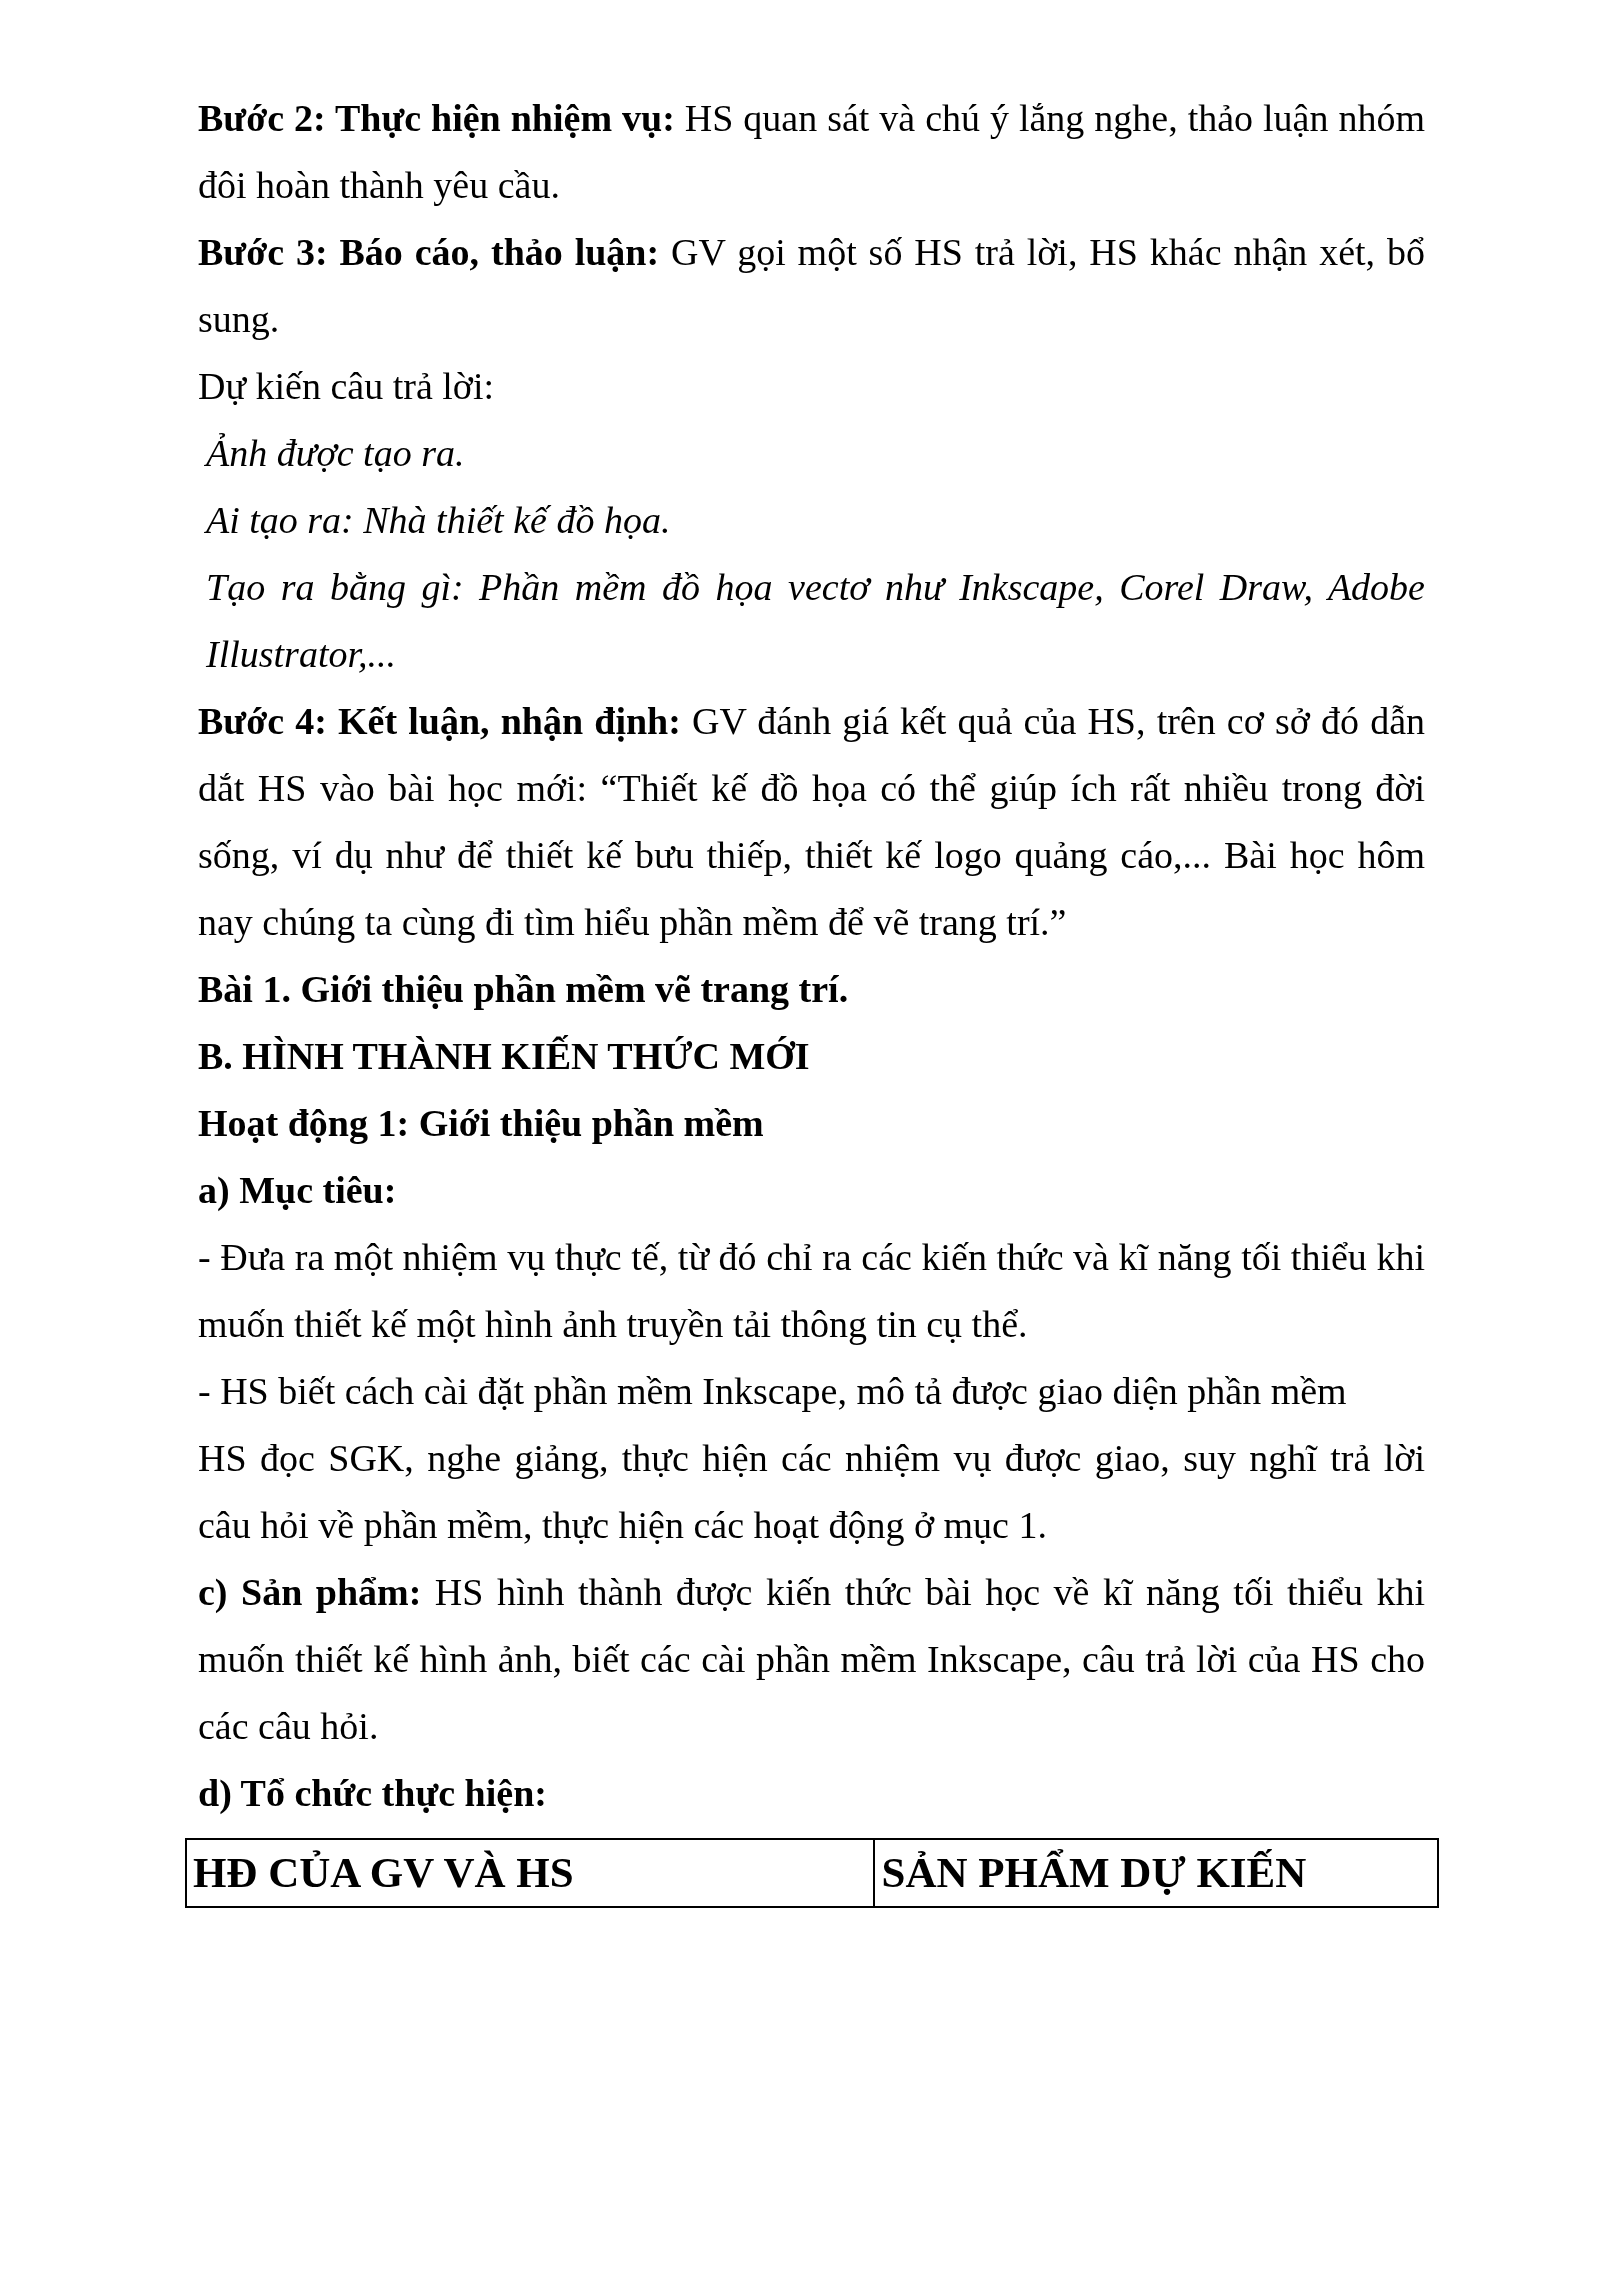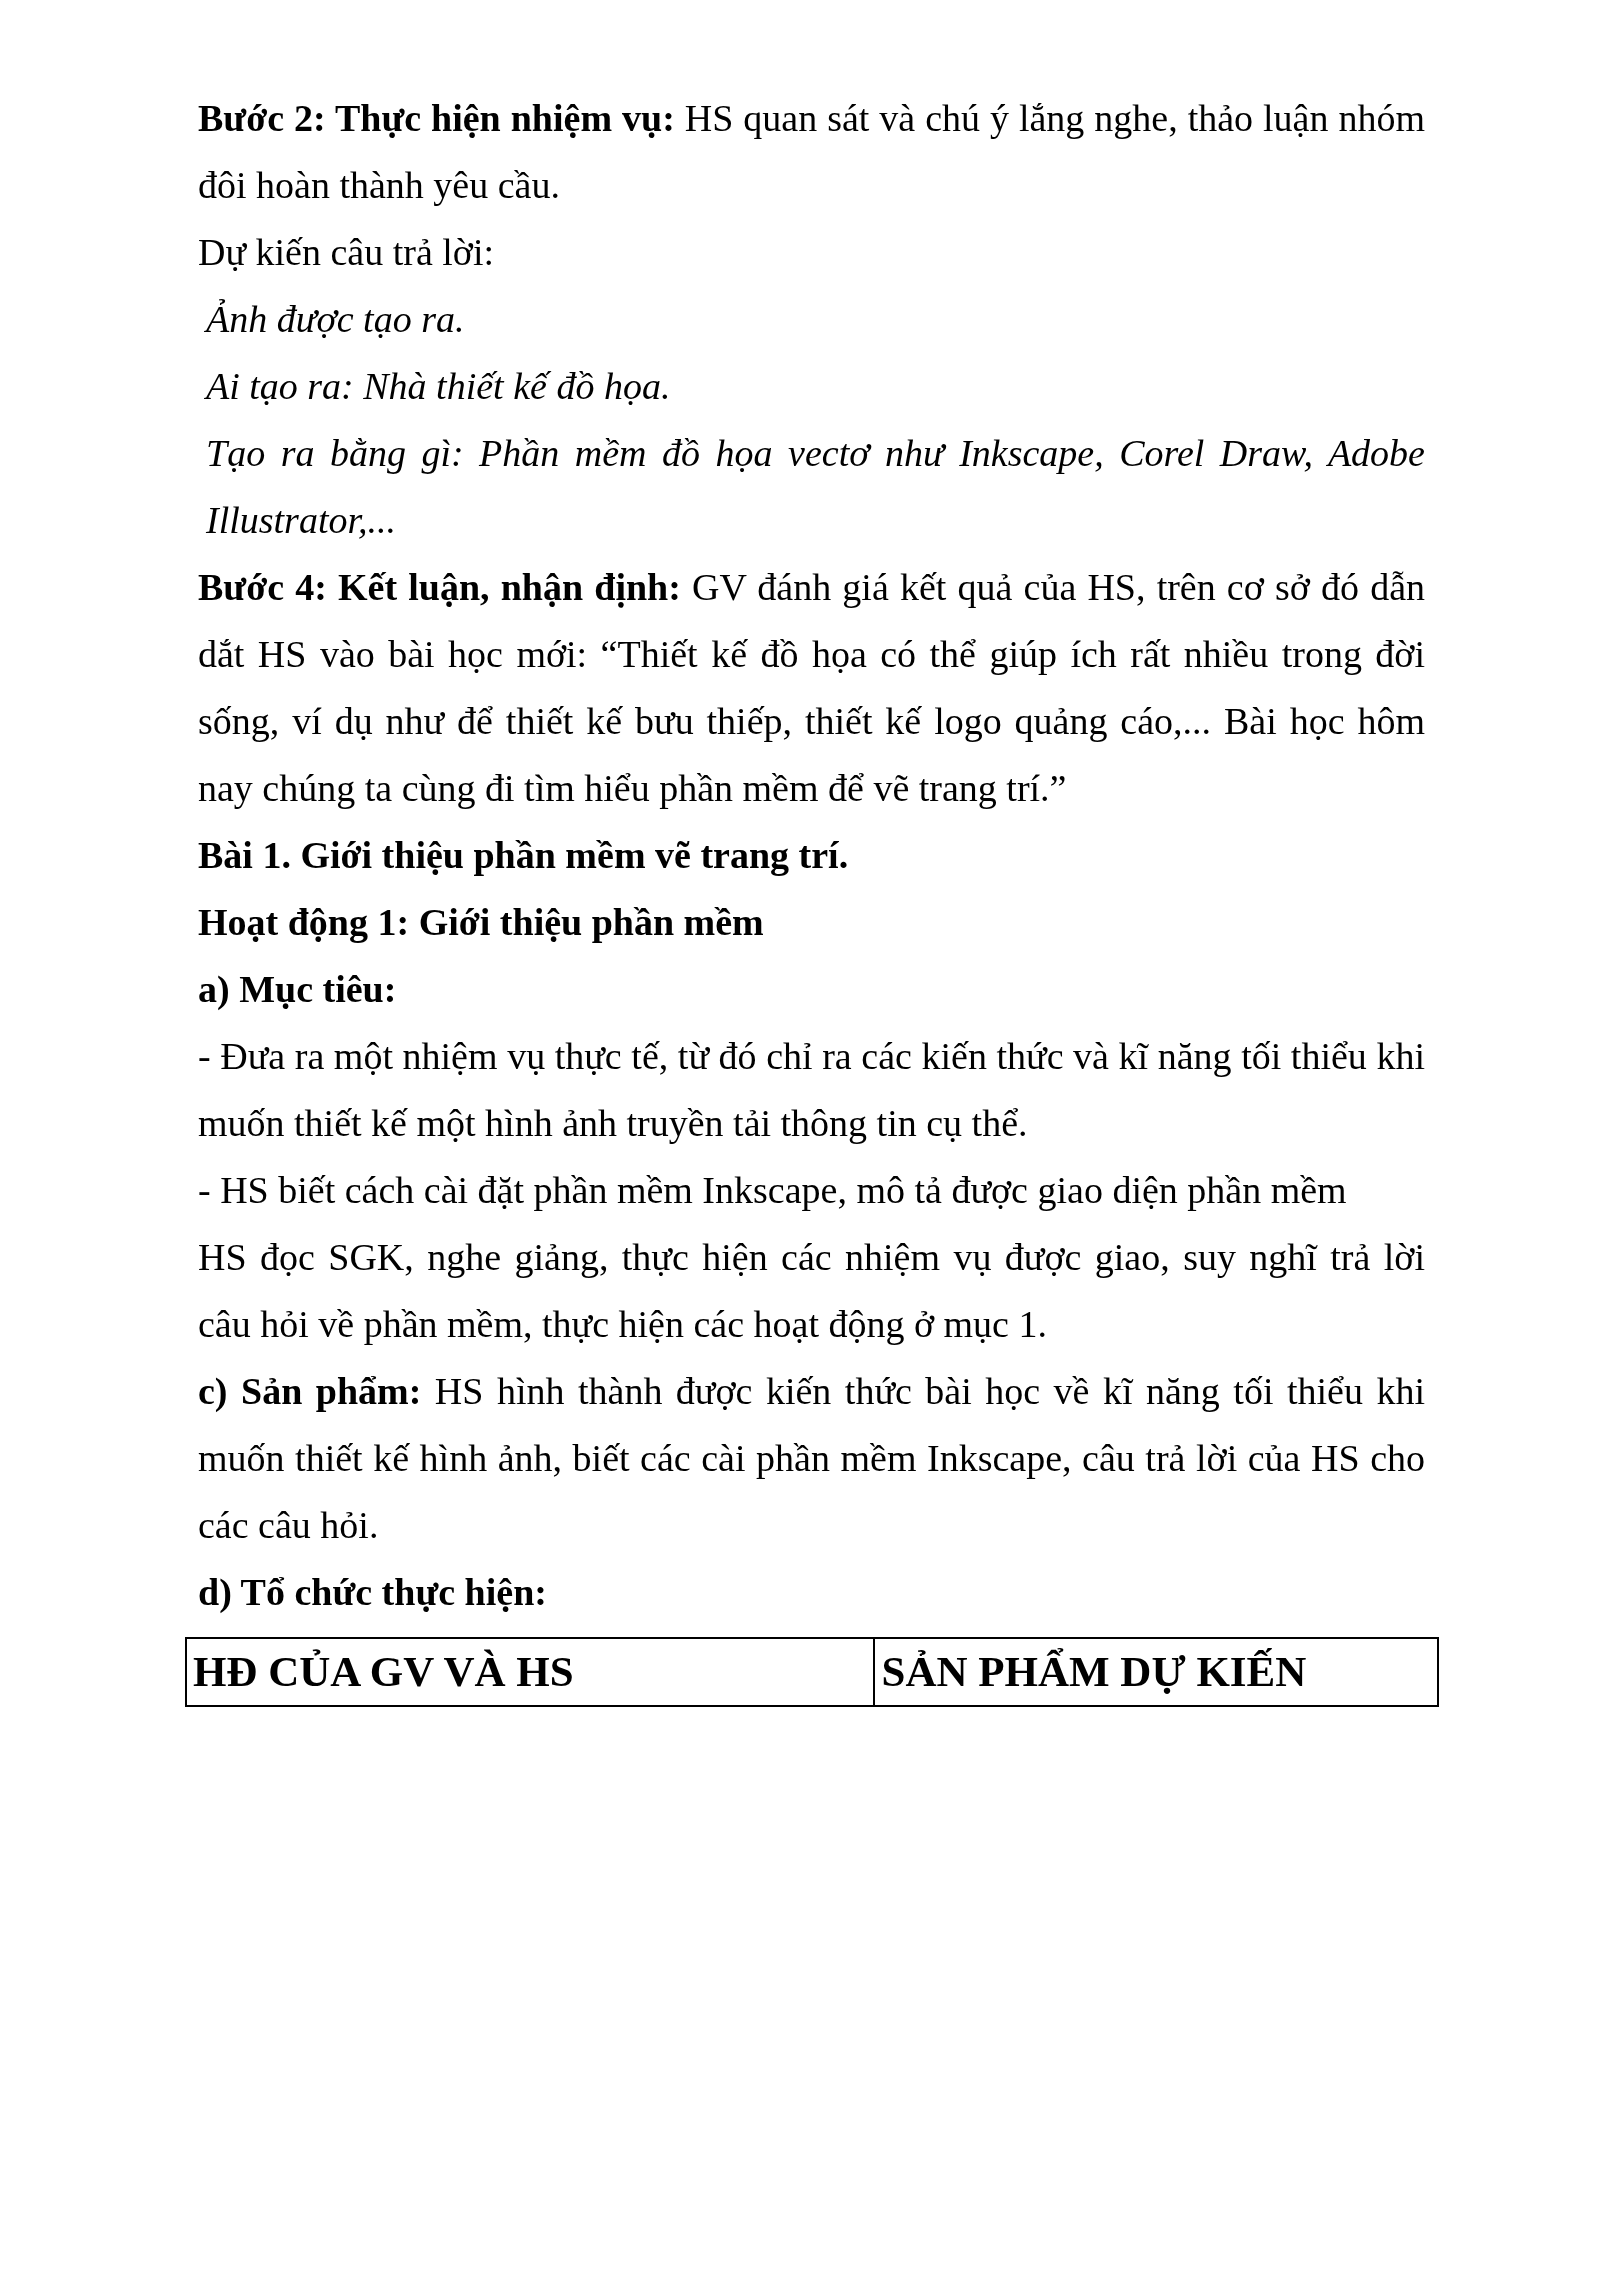--- a/index.html
+++ b/index.html
@@ -45,33 +45,35 @@
   .col-left  { width: 55%; }
   .col-right { width: 45%; }
 </style>
 </head>
 <body>
 
 <div class="page">
 
   <p class="para"><b class="run-bold">Bước 2: Thực hiện nhiệm vụ: </b><span>HS quan sát và chú ý lắng nghe, thảo luận nhóm đôi hoàn thành yêu cầu.</span></p>
 
+  <p class="para"><b class="run-bold">Bước 3: Báo cáo, thảo luận: </b><span>GV gọi một số HS trả lời, HS khác nhận xét, bổ sung.</span></p>
 
   <p class="para"><span>Dự kiến câu trả lời:</span></p>
 
   <p class="para italic"><span>Ảnh được tạo ra.</span></p>
 
   <p class="para italic"><span>Ai tạo ra: Nhà thiết kế đồ họa.</span></p>
 
   <p class="para italic"><span>Tạo ra bằng gì: Phần mềm đồ họa vectơ như Inkscape, Corel Draw, Adobe Illustrator,...</span></p>
 
   <p class="para"><b class="run-bold">Bước 4: Kết luận, nhận định: </b><span>GV đánh giá kết quả của HS, trên cơ sở đó dẫn dắt HS vào bài học mới: “Thiết kế đồ họa có thể giúp ích rất nhiều trong đời sống, ví dụ như để thiết kế bưu thiếp, thiết kế logo quảng cáo,... Bài học hôm nay chúng ta cùng đi tìm hiểu phần mềm để vẽ trang trí.”</span></p>
 
   <p class="para"><b class="run-bold">Bài 1. Giới thiệu phần mềm vẽ trang trí.</b></p>
 
+  <p class="para"><b class="run-bold">B. HÌNH THÀNH KIẾN THỨC MỚI</b></p>
 
   <p class="para"><b class="run-bold">Hoạt động 1: Giới thiệu phần mềm</b></p>
 
   <p class="para"><b class="run-bold">a) Mục tiêu:</b></p>
 
   <p class="para"><span>- Đưa ra một nhiệm vụ thực tế, từ đó chỉ ra các kiến thức và kĩ năng tối thiểu khi muốn thiết kế một hình ảnh truyền tải thông tin cụ thể.</span></p>
 
   <p class="para"><span>- HS biết cách cài đặt phần mềm Inkscape, mô tả được giao diện phần mềm</span></p>
 
 

